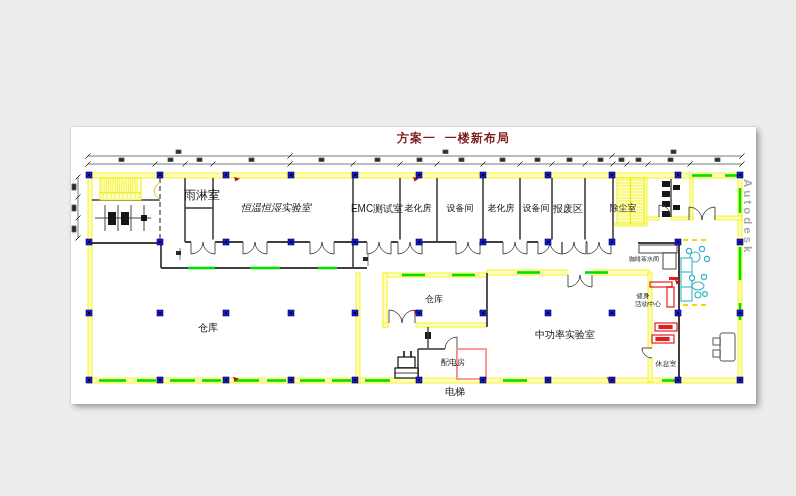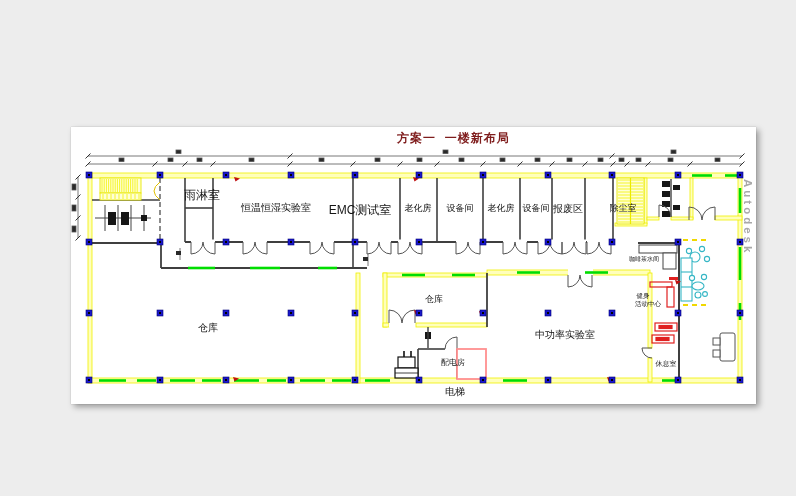--- a/index.html
+++ b/index.html
@@ -425,22 +425,22 @@
           <rect x="604" y="250" width="6" height="6" fill="#1a17c9" stroke="#00007a" stroke-width="0.6"></rect>
           <rect x="606" y="252" width="2" height="2" fill="#000"></rect>
           <rect x="666" y="250" width="6" height="6" fill="#1a17c9" stroke="#00007a" stroke-width="0.6"></rect>
           <rect x="668" y="252" width="2" height="2" fill="#000"></rect>
         </g>
     </svg>
 
     <div class="title">方案一  一楼新布局</div>
 
     <div class="lbl" style="left:131px;top:62px;font-size:12px;">雨淋室</div>
-    <div class="lbl" style="left:205px;top:76px;font-size:10px;">恒温恒湿实验室</div>
-    <div class="lbl" style="left:289px;top:77px;font-size:12px;">EMC测试室</div>
+    <div class="lbl" style="left:205px;top:76px;font-size:10px;font-style:italic;">恒温恒湿实验室</div>
+    <div class="lbl" style="left:306px;top:77px;font-size:10px;">EMC测试室</div>
     <div class="lbl" style="left:347px;top:77px;font-size:9px;">老化房</div>
     <div class="lbl" style="left:389px;top:77px;font-size:9px;">设备间</div>
     <div class="lbl" style="left:430px;top:77px;font-size:9px;">老化房</div>
     <div class="lbl" style="left:465px;top:77px;font-size:9px;">设备间</div>
     <div class="lbl" style="left:497px;top:77px;font-size:10px;">报废区</div>
     <div class="lbl" style="left:552px;top:77px;font-size:9px;">除尘室</div>
     <div class="lbl" style="left:137px;top:196px;font-size:10px;">仓库</div>
     <div class="lbl" style="left:363px;top:168px;font-size:9px;">仓库</div>
     <div class="lbl" style="left:494px;top:203px;font-size:10px;text-align:center;">中功率实验室</div>
     <div class="lbl" style="left:382px;top:232px;font-size:8px;">配电房</div>

